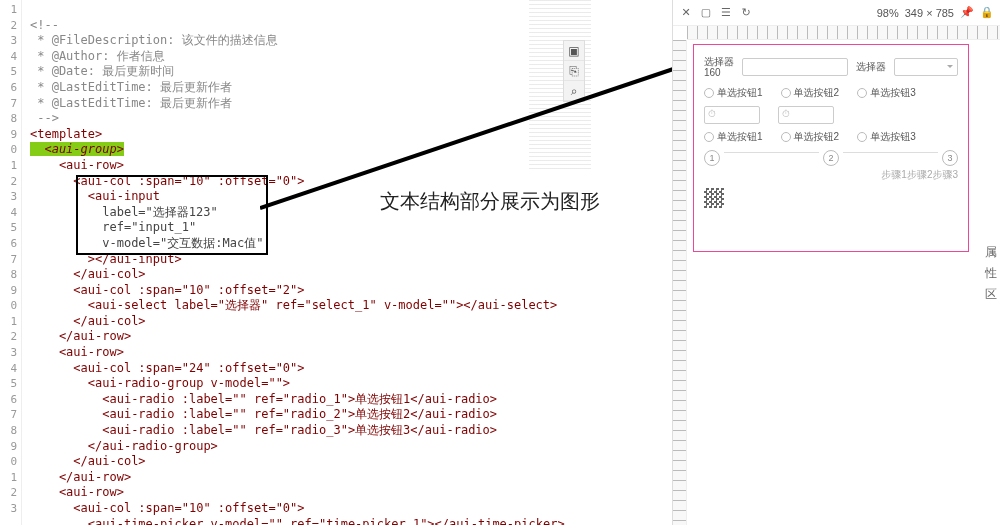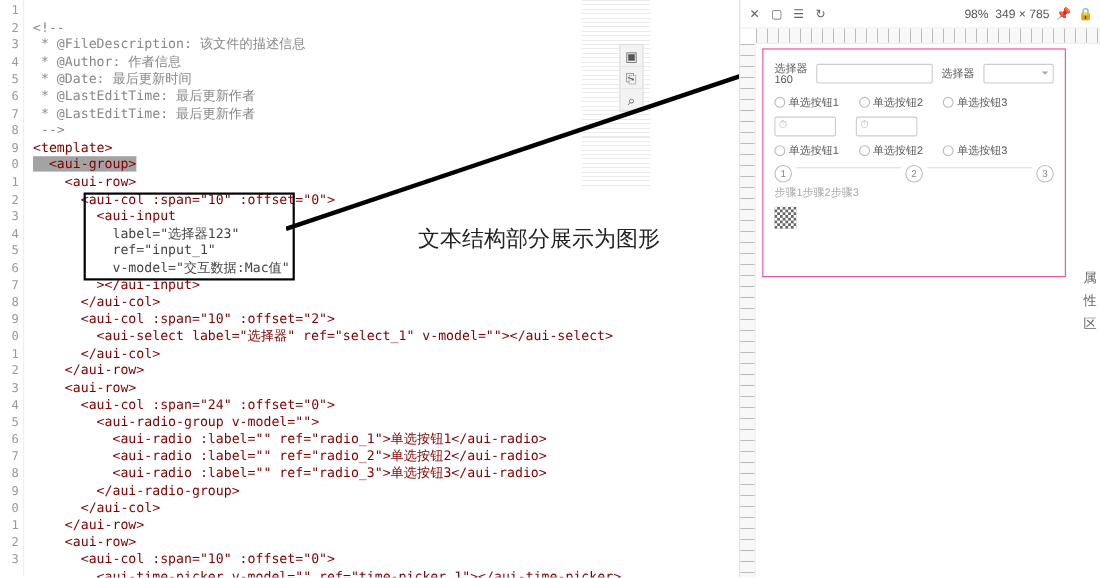--- a/index.html
+++ b/index.html
@@ -3,27 +3,27 @@
 <meta charset="utf-8">
 <style>
   * { box-sizing: border-box; margin: 0; padding: 0; }
   body { font-family: "Microsoft YaHei", Arial, sans-serif; font-size: 12px; background: #fff; color: #333; width: 1000px; height: 525px; overflow: hidden; position: relative; }
   .editor-pane { position: absolute; left: 0; top: 0; width: 591px; height: 525px; display: flex; }
   .gutter { width: 22px; background: #fff; border-right: 1px solid #eee; text-align: right; padding: 2px 4px 0 0; color: #999; font-size: 11px; line-height: 15.6px; font-family: Consolas, monospace; }
   .code { flex: 1; padding: 2px 0 0 8px; font-family: Consolas, monospace; font-size: 12px; line-height: 15.6px; color: #444; white-space: pre; position: relative; }
   .code .c { color: #888; } 
   .code .t { color: #800000; } 
   .code .a { color: #444; } 
-  .hl-line { background: #a3a3a3; }
+  .hl-line { background: #84cc16; font-style: italic; }
   .sel-box { position: absolute; border: 2px solid #000; left: 54px; top: 175px; width: 192px; height: 80px; pointer-events: none; }
   .editor-toolbar { position: absolute; right: 6px; top: 40px; width: 22px; background: #f3f3f3; border: 1px solid #ddd; }
   .editor-toolbar div { height: 20px; text-align: center; font-size: 12px; color: #555; border-bottom: 1px solid #e5e5e5; line-height: 20px; }
   .minimap { position: absolute; right: 0; top: 0; width: 62px; height: 170px; background: repeating-linear-gradient(#ccc 0 1px, #fff 1px 4px); opacity: .4; }
   
-  .annotation { position: absolute; left: 380px; top: 204px; font-size: 20px; color: #222; }
+  .annotation { position: absolute; left: 380px; top: 188px; font-size: 20px; color: #222; }
   .arrow-svg { position: absolute; left: 260px; top: 18px; pointer-events: none; }
   
   .preview-pane { position: absolute; right: 0; top: 0; width: 328px; height: 525px; border-left: 1px solid #ddd; background: #fff; }
   .pv-toolbar { height: 26px; display: flex; align-items: center; padding: 0 6px; gap: 6px; border-bottom: 1px solid #eee; font-size: 11px; color: #555; }
   .pv-toolbar .spacer { flex: 1; }
   .pv-toolbar .ico { width: 14px; height: 14px; display: inline-flex; align-items: center; justify-content: center; color: #666; }
   .ruler-h { height: 14px; background: #f8f8f8; border-bottom: 1px solid #eee; background-image: repeating-linear-gradient(to right, #bbb 0 1px, transparent 1px 10px); margin-left: 14px; }
   .ruler-v { position: absolute; left: 0; top: 40px; bottom: 0; width: 14px; background: #f8f8f8; border-right: 1px solid #eee; background-image: repeating-linear-gradient(#bbb 0 1px, transparent 1px 10px); }
   .canvas { position: absolute; left: 20px; top: 44px; width: 276px; height: 208px; border: 1px solid #ec4899; background: #fff; padding: 10px 10px 6px 10px; font-size: 10px; color: #555; }
   .form-row { display: flex; align-items: center; gap: 8px; margin-bottom: 8px; }
@@ -34,21 +34,21 @@
   .radios { display: flex; gap: 18px; font-size: 10px; margin-bottom: 6px; }
   .radio { display: flex; align-items: center; gap: 3px; text-align: center; }
   .radio .circ { width:10px; height:10px; border:1px solid #bbb; border-radius:50%; }
   .time-row { display:flex; gap:18px; margin-bottom:6px; }
   .time-box { width:56px; height:18px; border:1px solid #ccc; border-radius:2px; position:relative; }
   .time-box::before { content:"⏱"; position:absolute; left:3px; top:1px; font-size:10px; color:#bbb; }
   .steps { display:flex; justify-content:space-between; align-items:center; margin-top:6px; }
   .step { text-align:center; font-size:10px; color:#888; }
   .step .num { width:16px; height:16px; border:1px solid #bbb; border-radius:50%; display:inline-flex; align-items:center; justify-content:center; font-size:9px; color:#888; }
   .step-line { flex:1; height:1px; background:#ddd; margin:0 4px 12px 4px; }
-  .step-labels { display:flex; justify-content:flex-start; font-size:10px; color:#aaa; margin-top:2px; }
+  .step-labels { display:flex; justify-content:flex-end; font-size:10px; color:#aaa; margin-top:2px; }
   .qr { margin-top:6px; width:20px; height:20px; background: repeating-conic-gradient(#666 0 25%, #fff 0 50%) 0 0/5px 5px; }
   
   .side-tabs { position: absolute; right: 0; top: 240px; width: 18px; color: #666; font-size: 12px; text-align: center; }
   .side-tabs div { margin: 4px 0; }
 </style>
 </head>
 <body>
 
 <div class="editor-pane">
   <div class="gutter">

